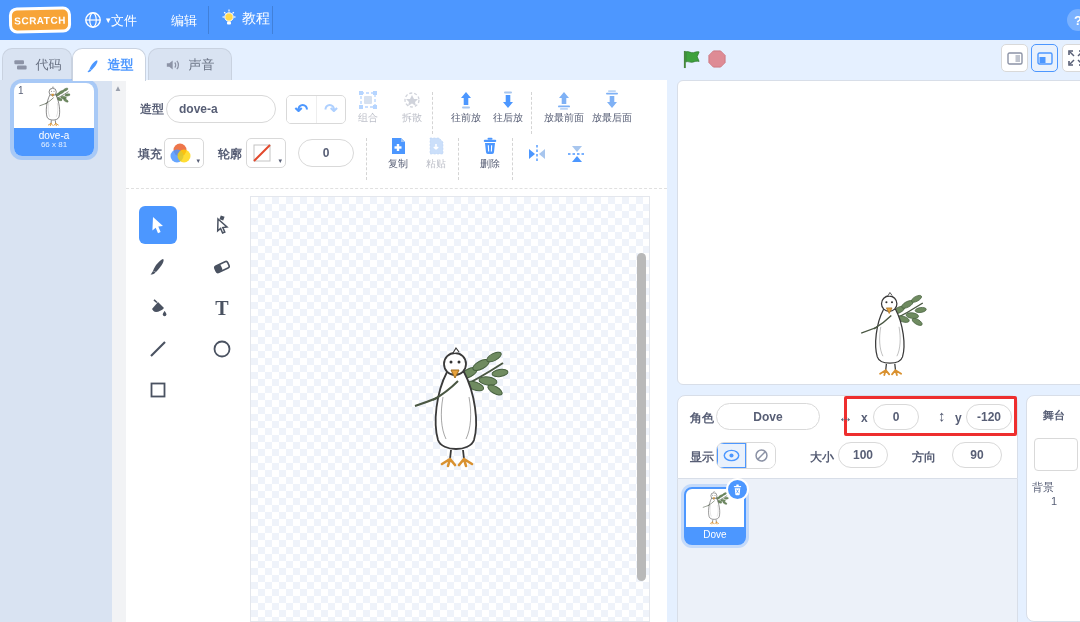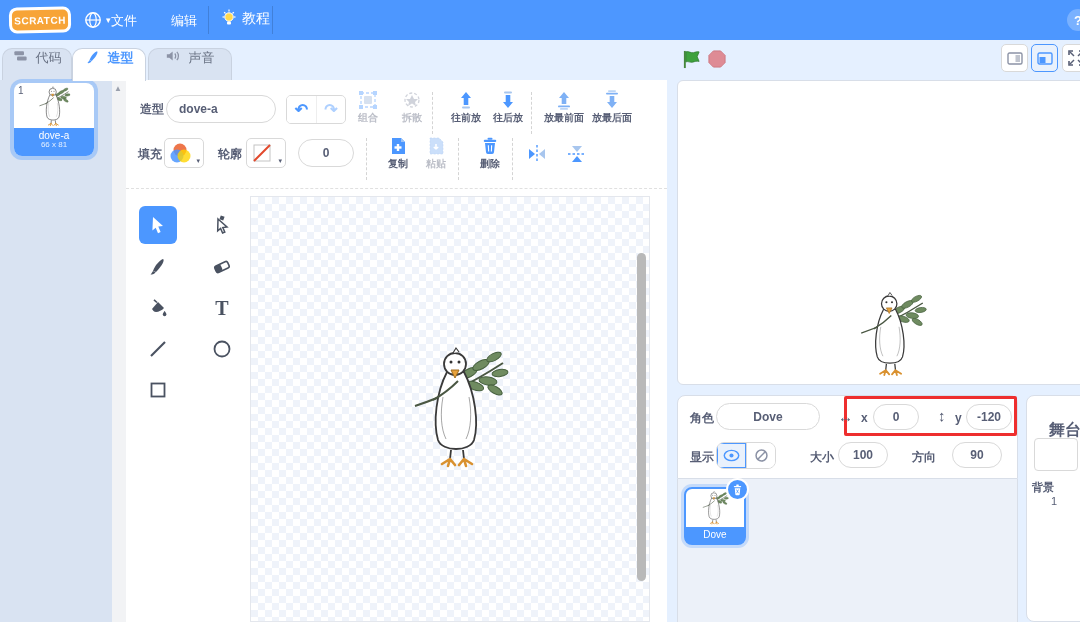--- a/index.html
+++ b/index.html
@@ -10,21 +10,21 @@
 
   
   .menubar { position:absolute; left:0; top:0; width:1080px; height:40px; background:#4D97FF; display:flex; align-items:center; z-index:40; }
   .logo { position:absolute; left:9px; top:7px; width:62px; height:26px; background:#F7A437; border:3px solid #fff; border-radius:8px; display:flex; align-items:center; justify-content:center; color:#fff; font-weight:bold; font-size:10px; letter-spacing:.5px; transform:rotate(-1deg); }
   .menu-item { color:#fff; font-size:13px; position:absolute; top:12px; cursor:pointer; }
   .menubar-divider { position:absolute; top:6px; width:1px; height:28px; background:rgba(0,0,0,.15); }
   .title-field { position:absolute; left:284px; top:8px; width:162px; height:25px; background:#3373CC; border:1px solid rgba(0,0,0,.1); border-radius:5px; color:#fff; font-size:13px; padding:0 10px; outline:none; font-family:"Liberation Sans", sans-serif; }
   .help-circle { position:absolute; left:1067px; top:9px; width:22px; height:22px; border-radius:50%; background:rgba(255,255,255,.25); color:#fff; font-weight:bold; font-size:13px; display:flex; align-items:center; justify-content:center; }
 
   
-  .tab { position:absolute; top:48px; height:33px; border:1px solid #C9D2E0; border-bottom:none; border-radius:10px 10px 0 0; display:flex; justify-content:center; gap:8px; font-size:13px; cursor:pointer; }
+  .tab { position:absolute; top:48px; height:33px; border:1px solid #C9D2E0; border-bottom:none; border-radius:10px 10px 0 0; display:flex; align-items:center; justify-content:center; gap:8px; font-size:13px; cursor:pointer; }
   .tab.inactive { background:#D9E3F2; color:#6A7385; }
   .tab.active { background:#FFFFFF; color:#4C97FF; font-weight:bold; z-index:5; }
 
   
   .costume-col { position:absolute; left:0; top:80px; width:112px; height:542px; background:#D9E3F2; }
   .costume-scrolltrack { position:absolute; left:112px; top:80px; width:14px; height:542px; background:#F2F3F5; }
   .scroll-arrow { position:absolute; left:114px; top:84px; font-size:8px; color:#9AA0AD; }
   .costume-tile { position:absolute; left:14px; top:83px; width:80px; height:73px; background:#fff; border-radius:8px; box-shadow:0 0 0 4px rgba(76,151,255,.35); cursor:pointer; }
   .costume-tile .thumb { position:absolute; left:0; top:0; width:80px; height:46px; display:flex; align-items:center; justify-content:center; }
   .costume-tile .foot { position:absolute; left:0; bottom:0; width:80px; height:28px; background:#4C97FF; border-radius:0 0 8px 8px; color:#fff; text-align:center; line-height:1.1; padding-top:2px; }
@@ -33,21 +33,21 @@
   .costume-tile .idx { position:absolute; left:4px; top:2px; font-size:10px; color:#575E75; }
 
   
   .paint-panel { position:absolute; left:126px; top:80px; width:541px; height:542px; background:#fff; }
   .lbl { font-size:12px; color:#575E75; font-weight:bold; }
   .pill { border:1px solid #D9D9D9; border-radius:14px; background:#fff; text-align:center; color:#575E75; font-size:12px; font-weight:bold; outline:none; font-family:"Liberation Sans", sans-serif; }
   .undo-redo { position:absolute; left:160px; top:15px; display:flex; border:1px solid #D9D9D9; border-radius:5px; overflow:hidden; }
   .undo-redo .btn { width:29px; height:27px; display:flex; align-items:center; justify-content:center; color:#4C97FF; font-size:16px; font-weight:bold; background:#fff; cursor:pointer; }
   .undo-redo .btn + .btn { border-left:1px solid #D9D9D9; }
   .action { position:absolute; width:48px; display:flex; flex-direction:column; align-items:center; gap:1px; cursor:pointer; }
-  .action .t { font-size:10px; color:#575E75; white-space:nowrap;font-weight:bold; }
+  .action .t { font-size:10px; color:#575E75; white-space:nowrap; }
   .action.disabled { opacity:.4; }
   .dash-v { position:absolute; width:1px; border-left:1px dashed #D4D4D4; }
   .swatch { position:absolute; top:58px; width:40px; height:30px; border:1px solid #D9D9D9; border-radius:5px; background:#fff; display:flex; align-items:center; cursor:pointer; }
   .swatch .caret { position:absolute; right:3px; bottom:2px; font-size:7px; color:#575E75; }
   .toolbar-sep { position:absolute; left:0px; top:108px; width:541px; border-top:1px dashed #E0E0E0; }
 
   
   .toolbtn { position:absolute; width:38px; height:38px; border-radius:6px; display:flex; align-items:center; justify-content:center; cursor:pointer; color:#4A5261; }
   .toolbtn.active { background:#4C97FF; color:#fff; }
 
@@ -71,23 +71,23 @@
   .seg .sbtn.on { background:#E9F1FC; box-shadow:inset 0 0 0 1px #4C97FF; }
   .seg .sbtn + .sbtn { border-left:1px solid #D9D9D9; }
   .annotation-red { position:absolute; left:844px; top:396px; width:173px; height:40px; border:3px solid #EE2E2E; border-radius:2px; z-index:55; pointer-events:none; }
 
   .sprite-tile { position:absolute; left:684px; top:487px; width:62px; height:58px; background:#fff; border:2px solid #4C97FF; border-radius:8px; box-shadow:0 0 0 3px rgba(76,151,255,.25); cursor:pointer; }
   .sprite-tile .thumb { position:absolute; left:0; top:0; width:58px; height:38px; display:flex; align-items:center; justify-content:center; }
   .sprite-tile .foot { position:absolute; left:-1px; bottom:-1px; width:60px; height:17px; background:#4C97FF; border-radius:0 0 6px 6px; color:#fff; font-size:10px; text-align:center; line-height:16px; }
   .del-badge { position:absolute; left:726px; top:478px; width:23px; height:23px; background:#4C97FF; border:2px solid #fff; border-radius:50%; display:flex; align-items:center; justify-content:center; z-index:20; cursor:pointer; }
 
   .stage-col { position:absolute; left:1026px; top:395px; width:60px; height:227px; background:#fff; border:1px solid #D8DEE8; border-radius:8px 0 0 8px; }
-  .stage-col .ttl { position:absolute; left:0; top:12px; width:54px; text-align:right; font-size:16px; color:#575E75; font-weight:bold;margin-top:12px; }
+  .stage-col .ttl { position:absolute; left:0; top:12px; width:54px; text-align:center; font-size:11px; color:#575E75; font-weight:bold; }
   .backdrop-thumb { position:absolute; left:7px; top:42px; width:44px; height:33px; background:#fff; border:1px solid #D9D9D9; border-radius:4px; cursor:pointer; }
-  .stage-col .bl { position:absolute; left:0; top:84px; width:32px; text-align:center; font-size:11px; color:#575E75; font-weight:bold; }
+  .stage-col .bl { position:absolute; left:0; top:84px; width:32px; text-align:center; font-size:11px; color:#575E75; font-weight:normal; }
   .stage-col .bc { position:absolute; left:0; top:99px; width:54px; text-align:center; font-size:11px; color:#575E75; }
 
   .watermark { position:absolute; left:794px; top:551px; display:flex; align-items:center; gap:12px; z-index:60; opacity:.85; pointer-events:none; }
   .watermark .wm-text { font-size:28px; color:#9CA4B0; letter-spacing:3px; font-weight:500; }
 </style>
 </head>
 <body>
 
 <svg width="0" height="0" style="position:absolute">
   <defs>

